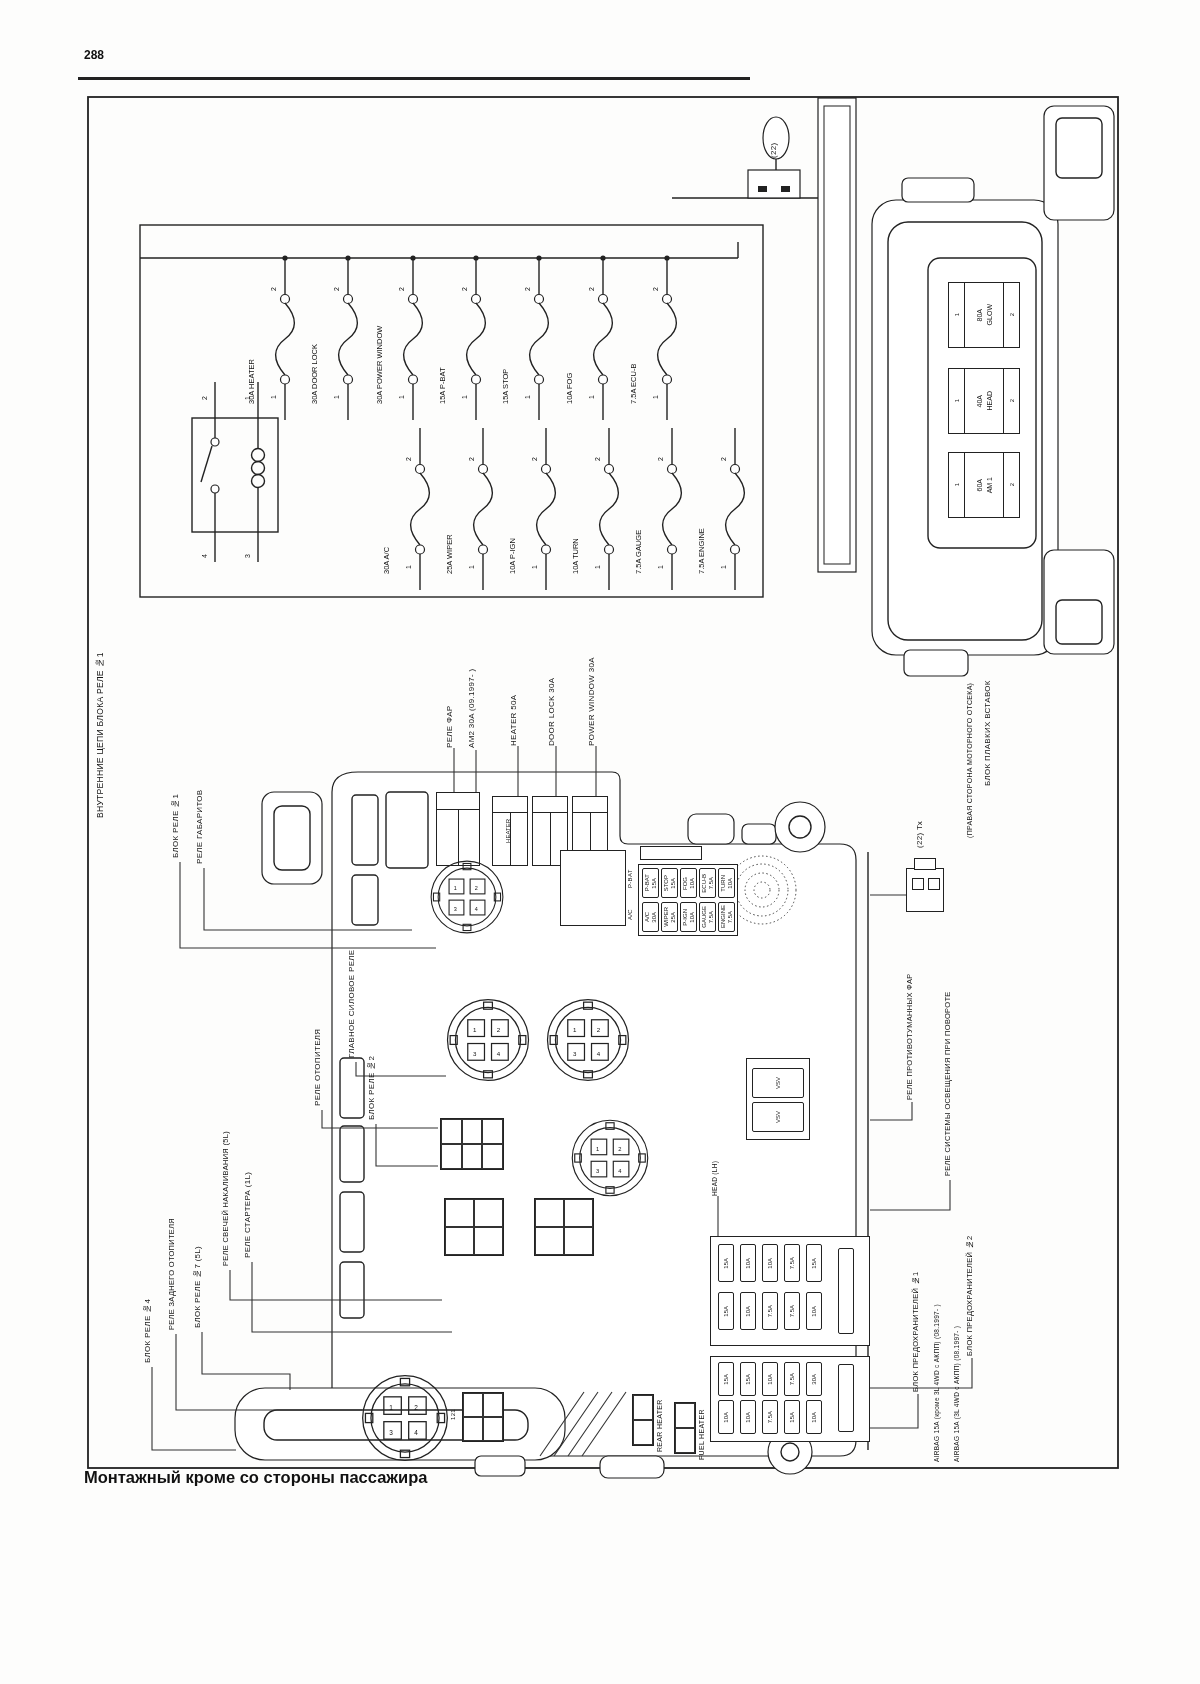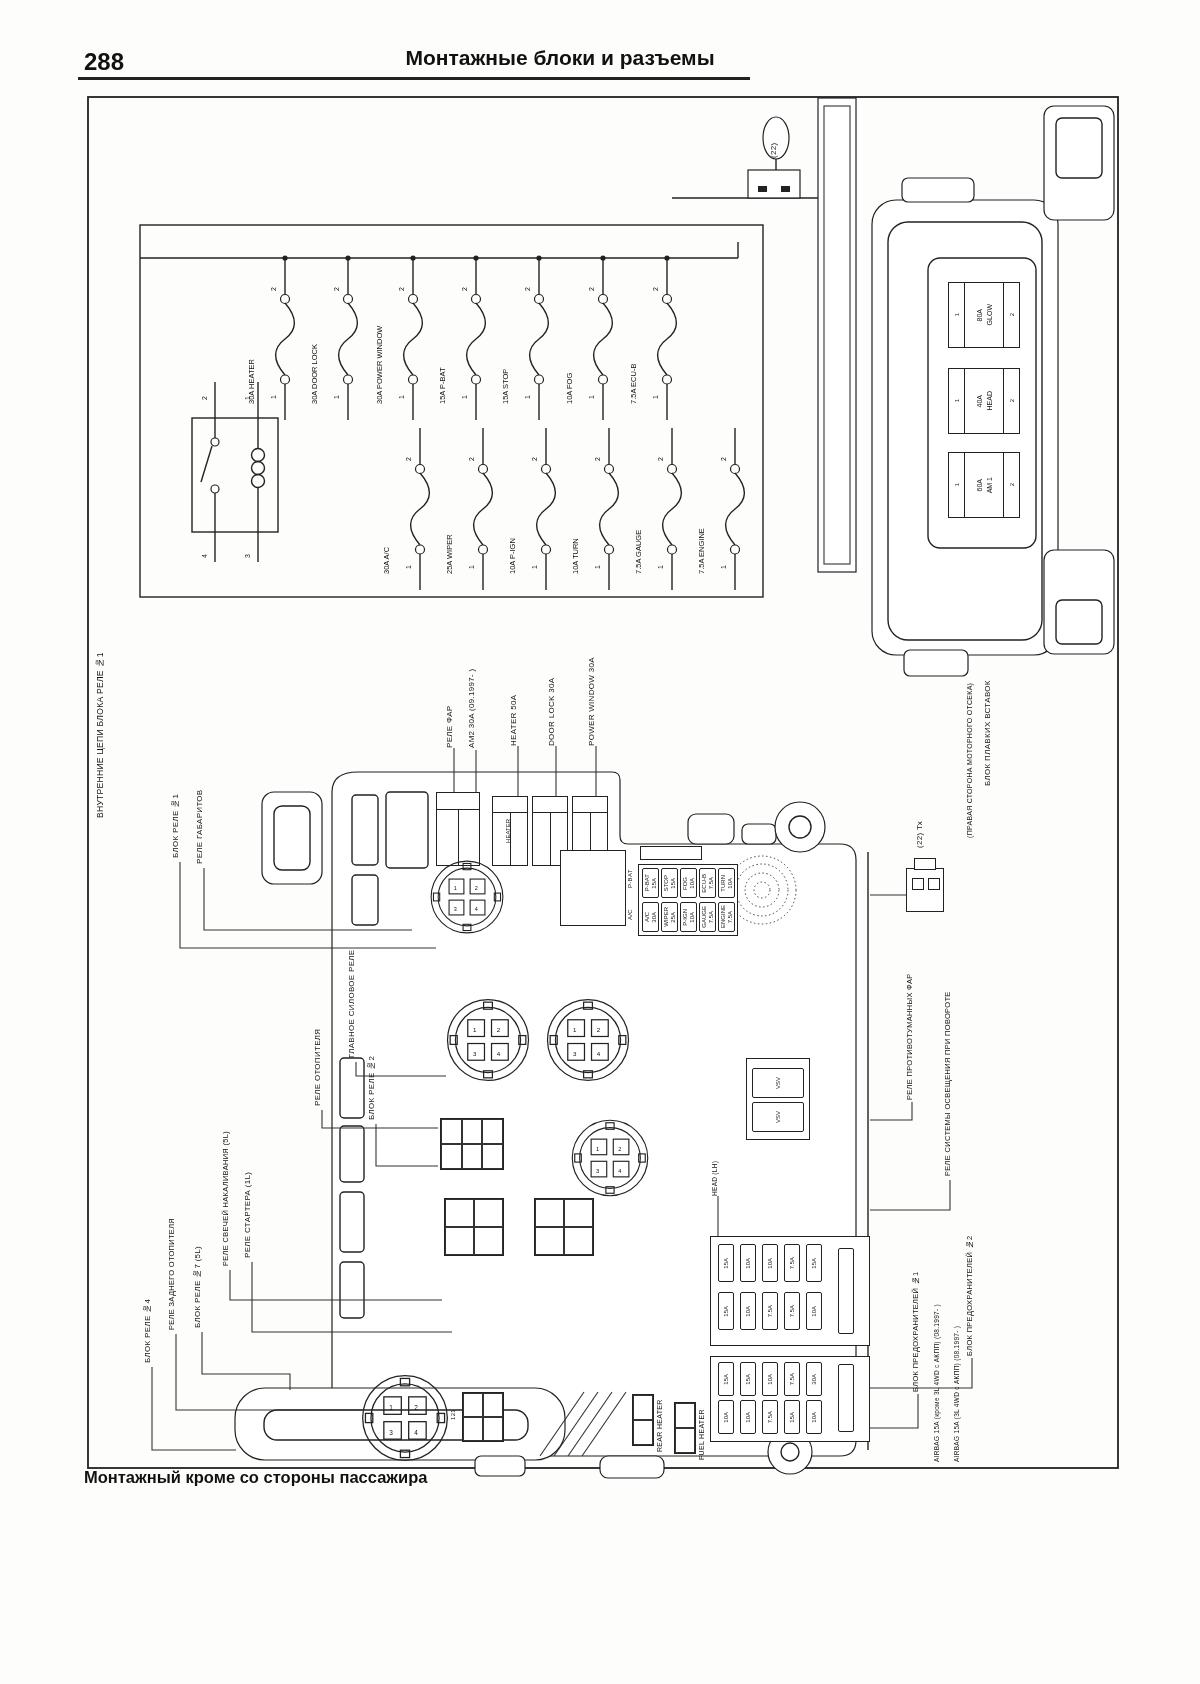--- a/index.html
+++ b/index.html
@@ -12,21 +12,21 @@
   .bx{position:absolute;border:1.4px solid #222;background:#fff;box-sizing:border-box;}
   .nb{background:transparent;}
   .hl{position:absolute;background:#222;}
   svg{position:absolute;overflow:visible;}
   .lw{left:0;top:0;pointer-events:none;}
   .ln{stroke:#222;stroke-width:1.4;fill:none;}
   .lt{stroke:#333;stroke-width:1.1;fill:none;}
   .lnf{stroke:#222;stroke-width:1.2;fill:#fff;}
   .dots{stroke:#444;stroke-width:1;fill:none;stroke-dasharray:1.5 2.5;}
   .pn{font-family:"Liberation Sans",sans-serif;font-size:7px;fill:#111;}
-  .pg-num{position:absolute;left:84px;top:48px;font-size:24px;font-weight:bold;}
+  .pg-num{position:absolute;left:84px;top:48px;font-size:12px;font-weight:bold;}
   .pg-title{position:absolute;left:330px;top:46px;width:460px;text-align:center;
             font-size:21px;font-weight:bold;}
   .caption{position:absolute;left:84px;top:1468px;font-size:16.5px;font-weight:bold;}
   .fuse{position:absolute;width:56px;height:162px;}
   .fuse .flabel{position:absolute;left:0px;top:14px;height:132px;width:15px;
       writing-mode:vertical-rl;transform:rotate(180deg);font-size:7.5px;white-space:nowrap;
       display:flex;align-items:flex-start;}
   .fuse svg.fsvg{right:0;top:0;}
   .fsvg-holder{position:absolute;right:0;top:0;width:36px;height:162px;}
   .conn{position:absolute;width:100px;height:100px;}
@@ -44,21 +44,20 @@
   .fbpin2{width:15px;border-left:1.1px solid #222;display:flex;align-items:center;justify-content:center;}
   .fbmid{flex:1;display:flex;align-items:center;justify-content:center;gap:3px;}
   .fbmid .mv{font-size:7px;}
 </style>
 </head>
 <body>
 
 <div id="page">
 
   <div class="pg-num">288</div>
-  <div class="pg-title">Монтажные блоки и разъемы</div>
   <div class="hl" style="left:78px;top:77px;width:672px;height:3px;"></div>
 
   <svg class="lw" width="1200" height="1684" viewBox="0 0 1200 1684">
 
     <rect x="88" y="97" width="1030" height="1371" fill="none" stroke="#222" stroke-width="1.8"></rect>
 
     <rect x="140" y="225" width="623" height="372" fill="none" stroke="#222" stroke-width="1.4"></rect>
 
     <line x1="140" y1="258" x2="738" y2="258" class="ln"></line>
     <line x1="738" y1="258" x2="738" y2="242" class="ln"></line>

